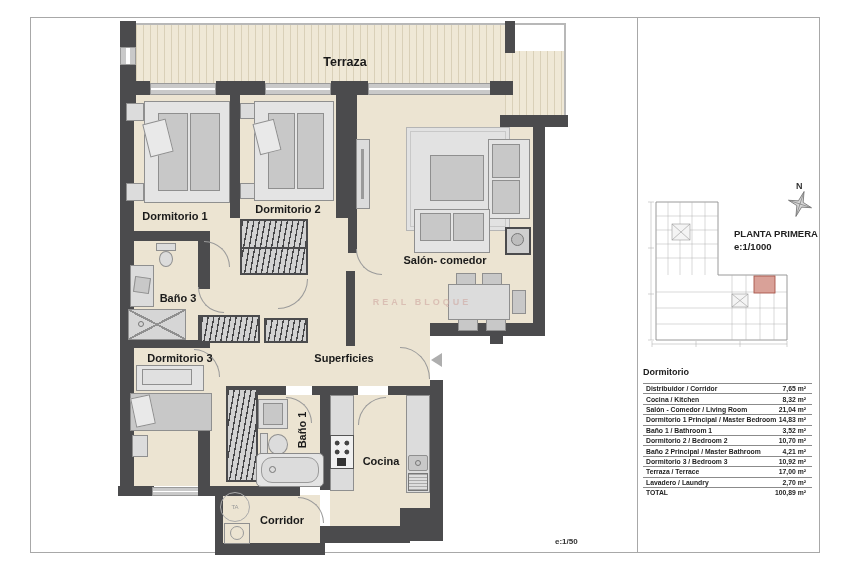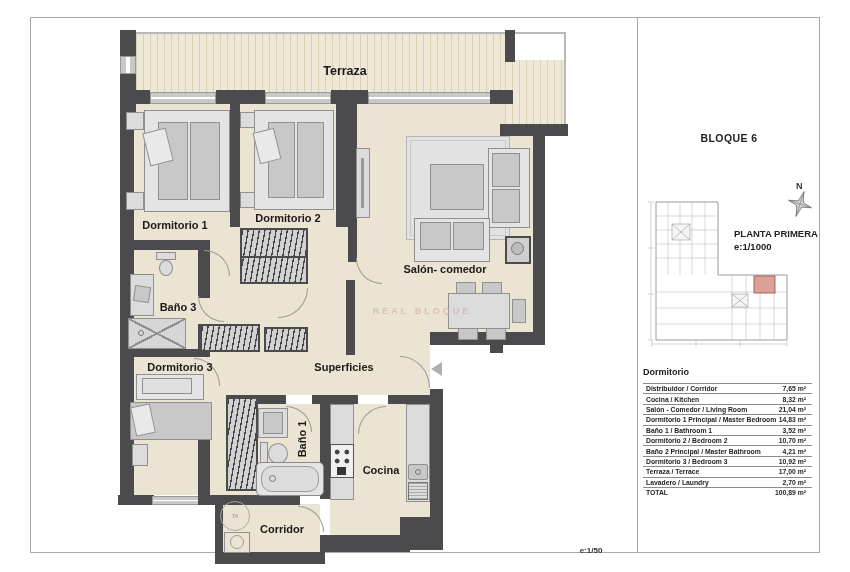--- a/index.html
+++ b/index.html
@@ -50,21 +50,21 @@
   .dot{border:1px solid #777;border-radius:50%}
 </style>
 </head>
 <body>
 
 <div class="sheet">
 
   <div class="abs frame" style="left:30px;top:17px;width:790px;height:536px"></div>
   <div class="abs vline" style="left:637px;top:17px;width:1px;height:536px"></div>
 
-  <div class="abs" style="left:0;top:12px;width:637px;height:553px">
+  <div class="abs" style="left:0;top:3px;width:637px;height:553px">
 
     <div class="abs floor" style="left:134px;top:90px;width:96px;height:138px"></div>
     <div class="abs floor" style="left:240px;top:90px;width:96px;height:133px"></div>
     <div class="abs floor" style="left:132px;top:238px;width:76px;height:100px"></div>
     <div class="abs floor" style="left:208px;top:215px;width:140px;height:128px"></div>
     <div class="abs floor" style="left:132px;top:343px;width:96px;height:140px"></div>
     <div class="abs floor" style="left:198px;top:343px;width:232px;height:40px"></div>
     <div class="abs floor" style="left:348px;top:90px;width:185px;height:230px"></div>
     <div class="abs floor" style="left:348px;top:320px;width:82px;height:23px"></div>
     <div class="abs floor" style="left:210px;top:392px;width:118px;height:91px"></div>
@@ -207,26 +207,25 @@
     <div class="lbl" style="left:178px;top:295px">Baño 3</div>
     <div class="lbl" style="left:180px;top:355px">Dormitorio 3</div>
     <div class="lbl" style="left:344px;top:355px">Superficies</div>
     <div class="lbl" style="left:445px;top:257px">Salón- comedor</div>
     <div class="lbl rot" style="left:302px;top:427px">Baño 1</div>
     <div class="lbl" style="left:381px;top:458px">Cocina</div>
     <div class="lbl" style="left:282px;top:517px">Corridor</div>
 
     <div class="wm2" style="left:422px;top:299px">REAL BLOQUE</div>
 
-    <div class="scale" style="left:555px;top:534px;width:72px;text-align:center">e:1/50</div>
+    <div class="scale" style="left:555px;top:534px;width:72px;text-align:left">e:1/50</div>
   </div>
 
   <div class="abs" style="left:637px;top:17px;width:183px;height:536px">
 
-    <div class="sb-title" style="left:3px;top:115px;width:178px">BLOQUE 6</div>
 
     <svg width="30" height="42" viewBox="0 0 30 42" style="position:absolute;left:148px;top:161px">
       <text x="11" y="11" font-size="9" font-weight="bold" fill="#333" font-family="Liberation Sans, sans-serif">N</text>
       <g transform="rotate(18 15 26)">
         <path d="M15,13 L17.5,23.5 L27,26 L17.5,28.5 L15,39 L12.5,28.5 L3,26 L12.5,23.5 Z" fill="#d6d6d6" stroke="#777" stroke-width="0.8"></path>
         <line x1="15" y1="13" x2="15" y2="39" stroke="#777" stroke-width="0.6"></line>
         <line x1="3" y1="26" x2="27" y2="26" stroke="#777" stroke-width="0.6"></line>
       </g>
     </svg>
 

